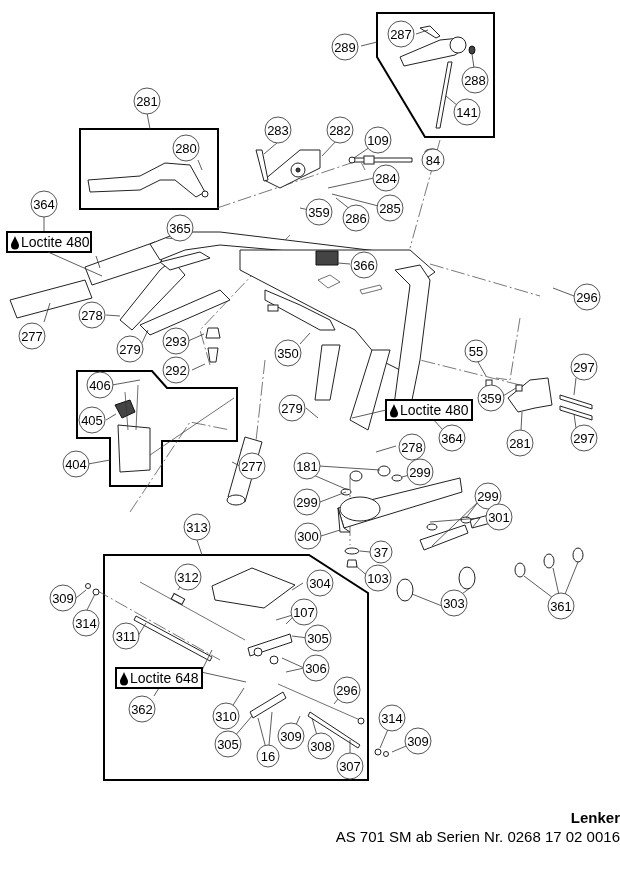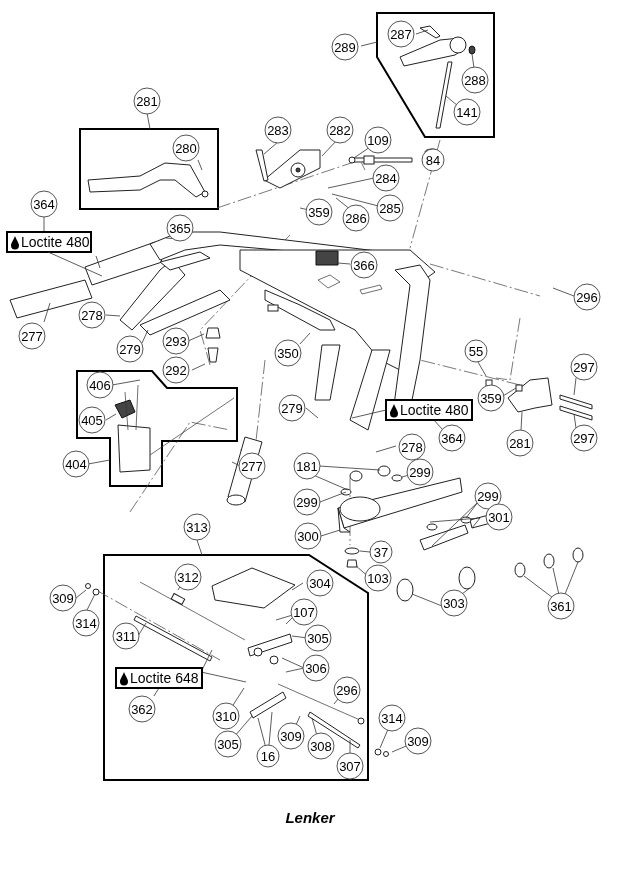--- a/index.html
+++ b/index.html
@@ -11,21 +11,21 @@
                   text-anchor: middle; dominant-baseline: central; }
   .leader { stroke: #333; stroke-width: 0.8; fill: none; }
   .dash { stroke: #555; stroke-width: 0.8; fill: none; stroke-dasharray: 14 3 2 3; }
   .part { stroke: #222; stroke-width: 1; fill: #fff; }
   .part-thin { stroke: #333; stroke-width: 0.7; fill: none; }
   .part-dark { stroke: #111; stroke-width: 1; fill: #444; }
   .frame { stroke: #000; stroke-width: 2; fill: none; }
   .loctite rect { fill: #fff; stroke: #000; stroke-width: 2; }
   .loctite text { font-family: "Liberation Sans", sans-serif; font-size: 14px; fill: #000; dominant-baseline: central; }
   .loctite path { fill: #000; }
-  #caption { position: absolute; left: 0; width: 620px; top: 808px; text-align: center; font-style: italic; }
+  #caption { position: absolute; left: 0; width: 620px; top: 808px; text-align: right; }
   #caption .title { font-weight: bold; font-size: 15px; line-height: 19px; }
   #caption .subtitle { font-size: 15px; line-height: 19px; }
 </style>
 </head>
 <body>
 
 <svg id="diagram" width="620" height="800" viewBox="0 0 620 800" xmlns="http://www.w3.org/2000/svg">
 
   <path class="frame" d="M377,13 L494,13 L494,137 L425,137 L377,57 Z"></path>
   <rect class="frame" x="80" y="129" width="138" height="80"></rect>
@@ -539,13 +539,14 @@
       </g>
       <g class="callout">
         <circle cx="418" cy="741" r="13"></circle>
         <text x="418" y="741">309</text>
       </g>
     </g>
 </svg>
 
 <div id="caption">
   <div class="title">Lenker</div>
+  <div class="subtitle">AS 701 SM ab Serien Nr. 0268 17 02 0016</div>
 </div>
 
 </body></html>

